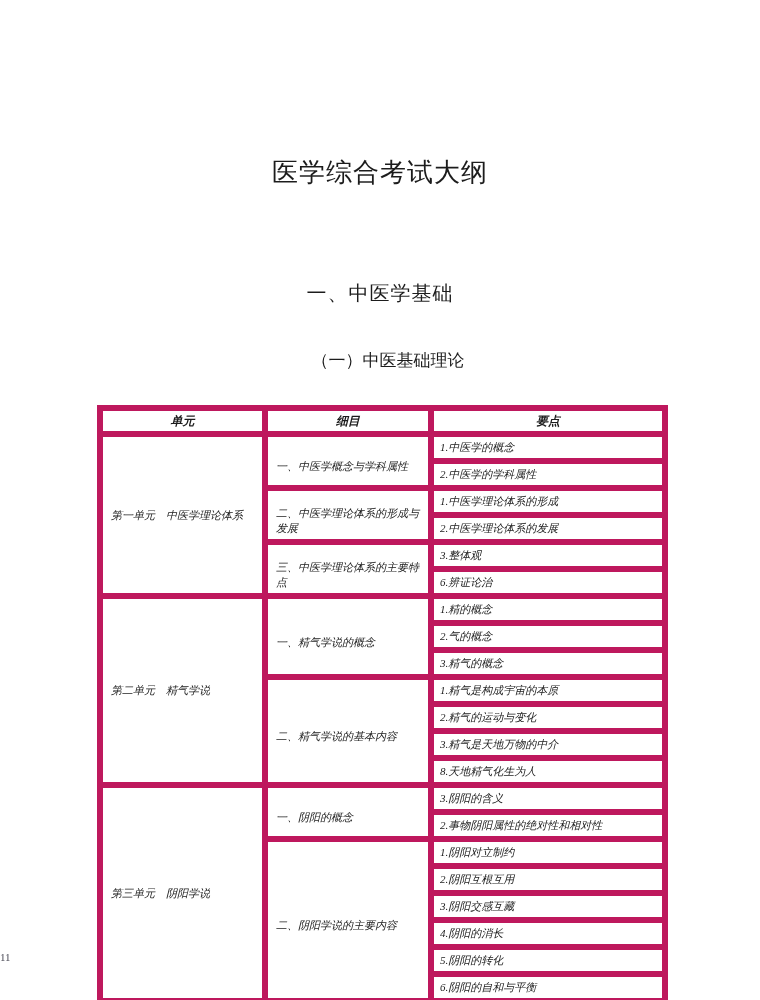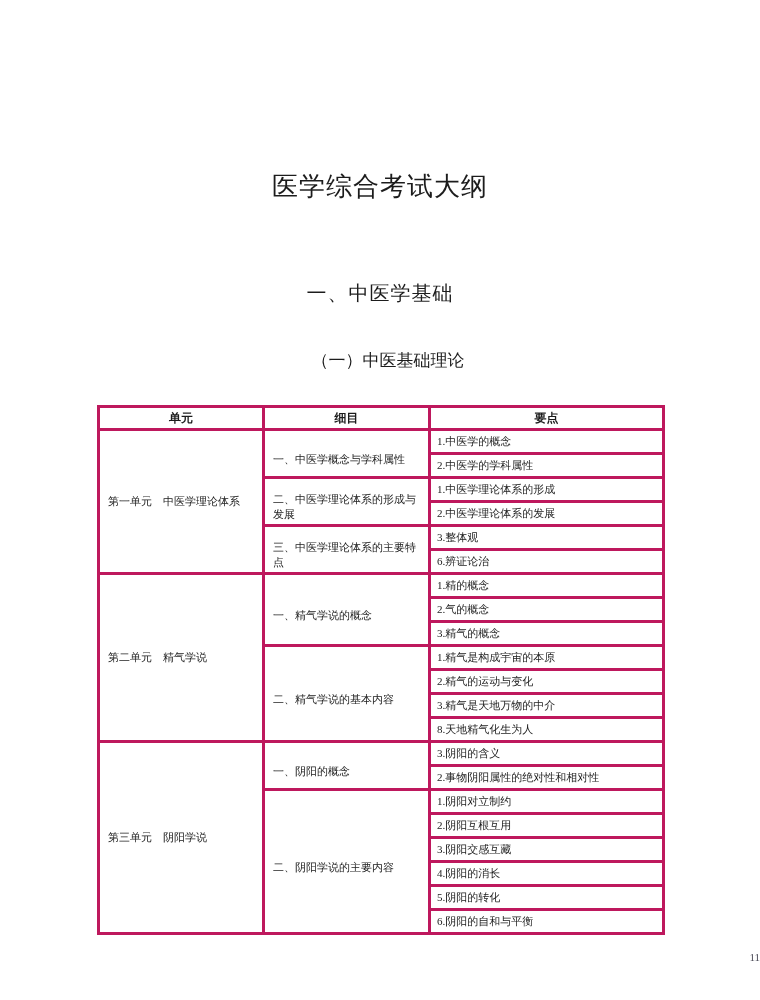--- a/index.html
+++ b/index.html
@@ -5,21 +5,21 @@
   html, body { margin: 0; padding: 0; }
   body {
     width: 760px; height: 1000px;
     background: #ffffff;
     position: relative;
     font-family: "Liberation Serif", "DejaVu Serif", serif;
     color: #1c1c1c;
     overflow: hidden;
   }
   .doc-title {
-    position: absolute; top: 169px; left: 0; width: 100%;
+    position: absolute; top: 155px; left: 0; width: 100%;
     text-align: center; font-size: 26px; letter-spacing: 1px;
     font-weight: normal;
   }
   .section-title {
     position: absolute; top: 280px; left: 0; width: 100%;
     text-align: center; font-size: 20px; letter-spacing: 1px;
     font-weight: normal;
   }
   .subsection-title {
     position: absolute; top: 349px; left: 8px; width: 100%;
@@ -28,37 +28,38 @@
   }
   table.syllabus {
     position: absolute; left: 97px; top: 405px;
     width: 565px;
     border-collapse: collapse;
     table-layout: fixed;
     font-size: 11px;
     line-height: 1.35;
   }
   table.syllabus th, table.syllabus td {
-    border: 3px solid #be185d;
+    border: 6px solid #be185d;
     overflow: hidden;
+    font-style: italic;
   }
   table.syllabus th {
     height: 20px;
     font-size: 12px;
     font-weight: bold;
     text-align: center;
     padding: 0;
   }
   table.syllabus td { height: 19px; vertical-align: middle; word-break: break-all; }
   td.cell-unit  { padding: 1px 2px 1px 8px; }
   td.cell-item  { padding: 12px 2px 1px 8px; }
   td.cell-point { padding: 1px 2px 1px 6px; }
   .page-number {
     position: absolute; top: 951px; left: 0; width: 100%;
-    text-align: right; font-size: 11px; color: #4c4c58;
+    text-align: left; font-size: 11px; color: #4c4c58;
   }
 </style>
 </head>
 <body>
 
 <div class="doc-title">医学综合考试大纲</div>
 
 <div class="section-title">一、中医学基础</div>
 
 <div class="subsection-title">（一）中医基础理论</div>

